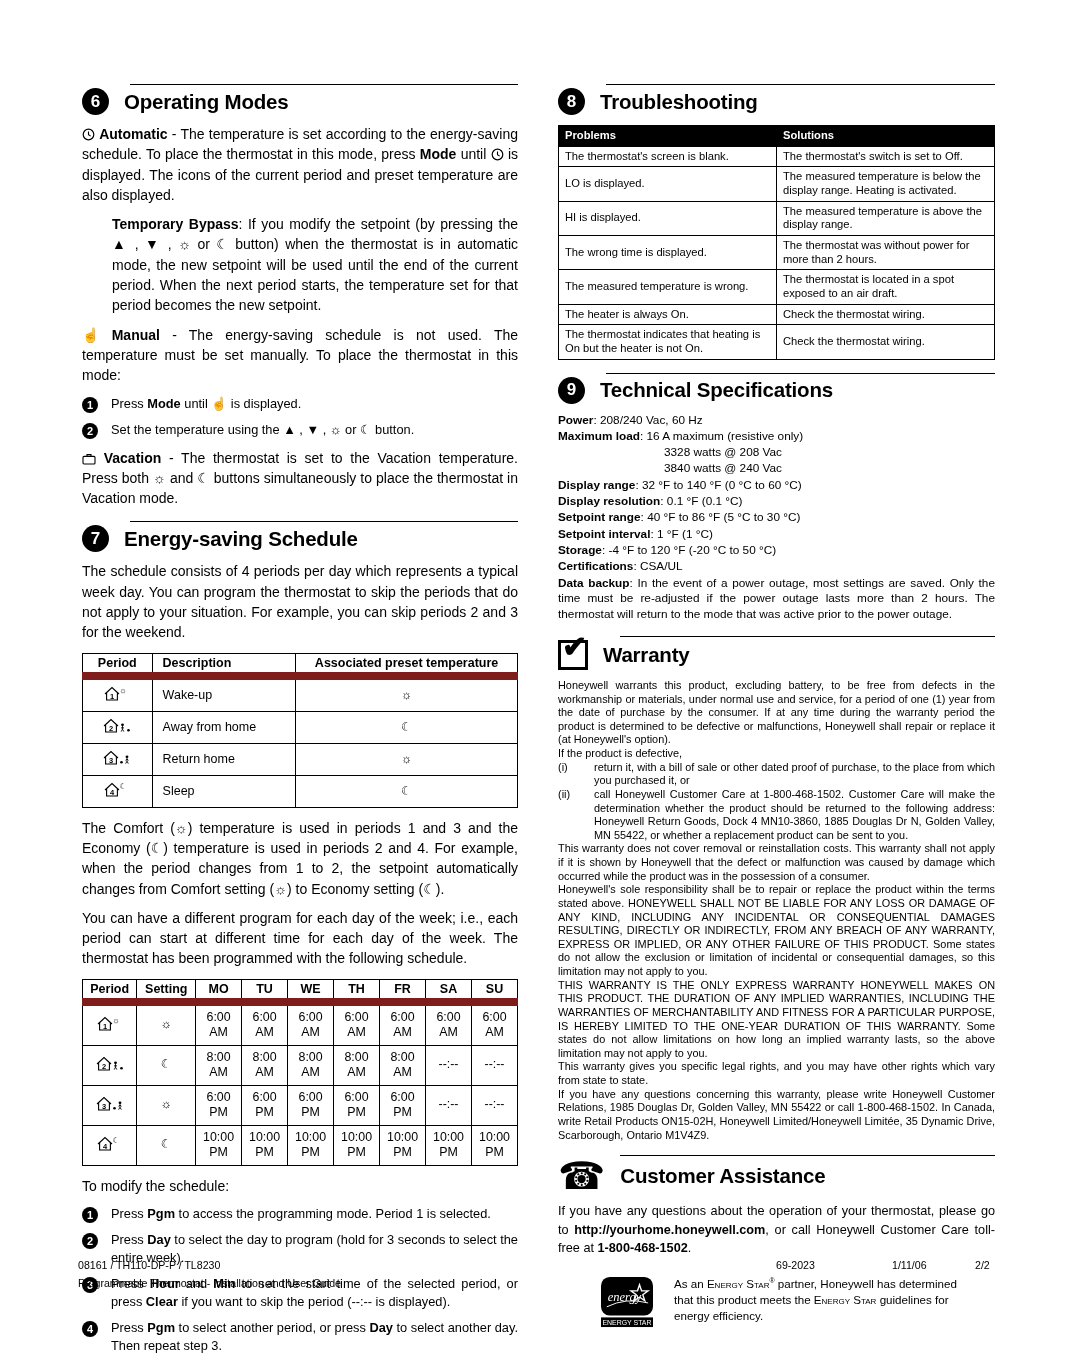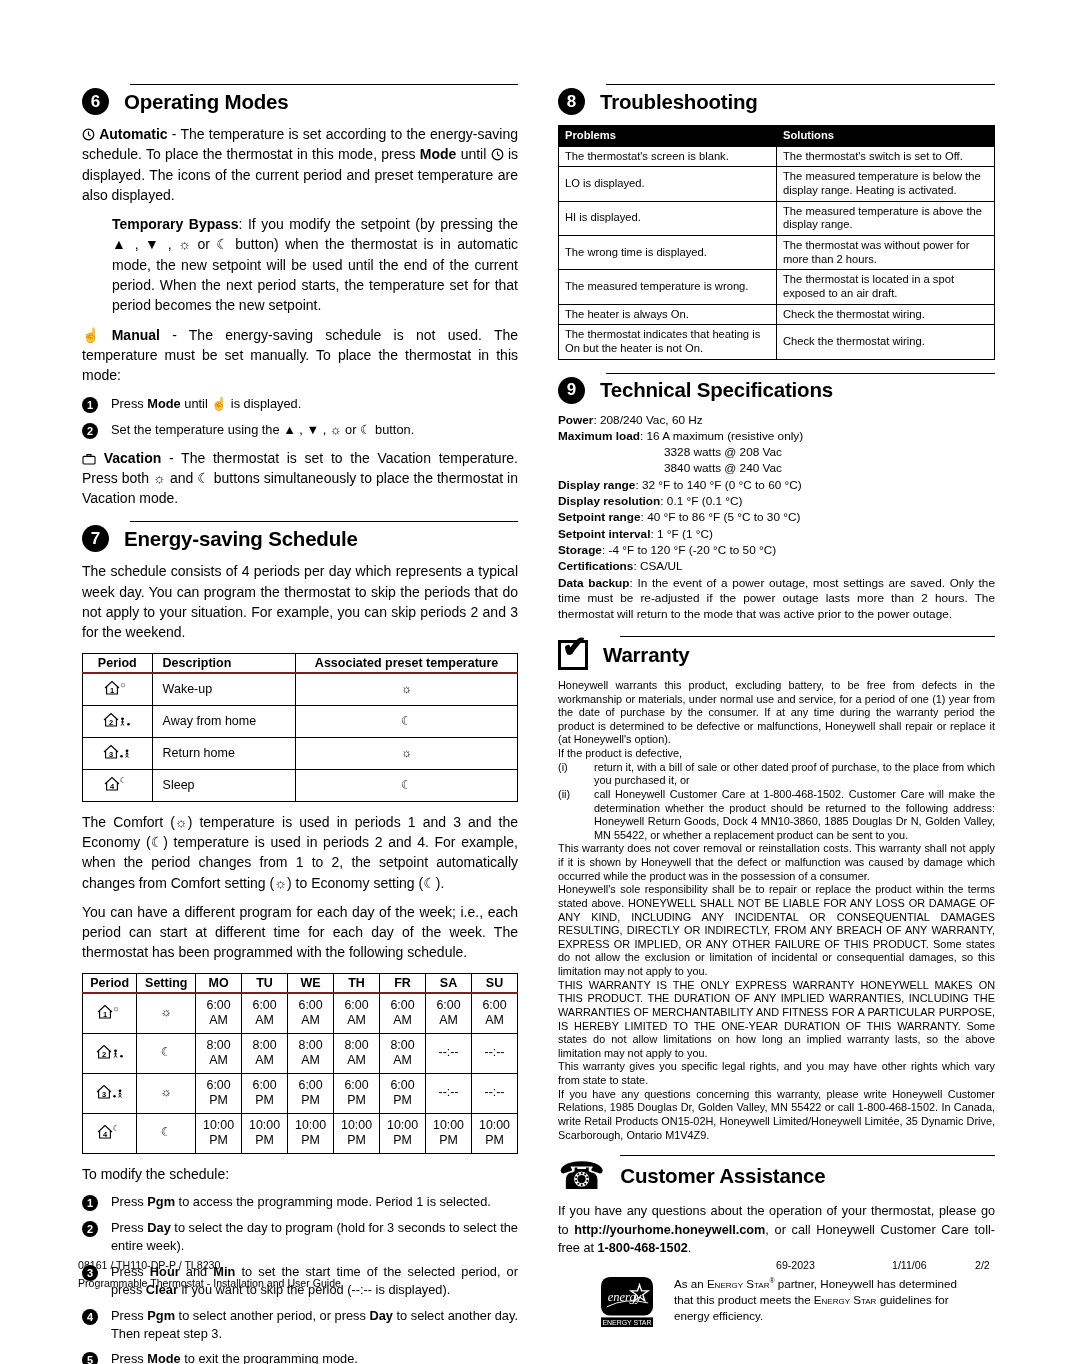--- a/index.html
+++ b/index.html
@@ -22,21 +22,21 @@
   .step-text{font-size:12.8px;line-height:1.4;text-align:justify;flex:1;}
   .note{font-size:17px;margin-top:40px;}
   .b{font-weight:bold;}.i{font-style:italic;}
   .sc{font-variant:small-caps;}
   .sup{vertical-align:super;font-size:0.6em;}
   .inline-icon{display:inline-block;vertical-align:-2px;line-height:1;}
   .inline-icon.ch{vertical-align:0;font-size:1em;}
   .tbl{margin:10px 0;}
   .tbl table{border-collapse:collapse;width:100%;}
   .tbl th,.tbl td{border:1px solid #000;padding:2px 4px;text-align:center;vertical-align:middle;font-size:12.5px;}
-  .tbl thead th{font-weight:bold;border-bottom:2px solid #7f1d1d;}
+  .tbl thead th{font-weight:bold;border-bottom:8px solid #7f1d1d;}
   .tbl-periods td{height:27px;}
   .tbl-periods th:nth-child(1),.tbl-periods td:nth-child(1){width:16%;}
   .tbl-periods th:nth-child(2),.tbl-periods td:nth-child(2){width:33%;text-align:left;padding-left:10px;}
   .tbl-week th:nth-child(1),.tbl-week td:nth-child(1){width:12.5%;}
   .tbl-week th:nth-child(2),.tbl-week td:nth-child(2){width:13.5%;}
   .tbl-week td{font-size:12.4px;line-height:1.25;padding:4px 2px;}
   .tbl-trouble th,.tbl-trouble td{font-size:11.2px;text-align:left;padding:3px 6px;line-height:1.22;}
   .tbl-trouble thead th{background:#000;color:#fff;border:1px solid #000;border-bottom:1px solid #000;}
   .tbl-trouble th:nth-child(1),.tbl-trouble td:nth-child(1){width:50%;}
   .spec{font-size:11.8px;line-height:1.34;margin:0.5px 0;text-align:justify;}

